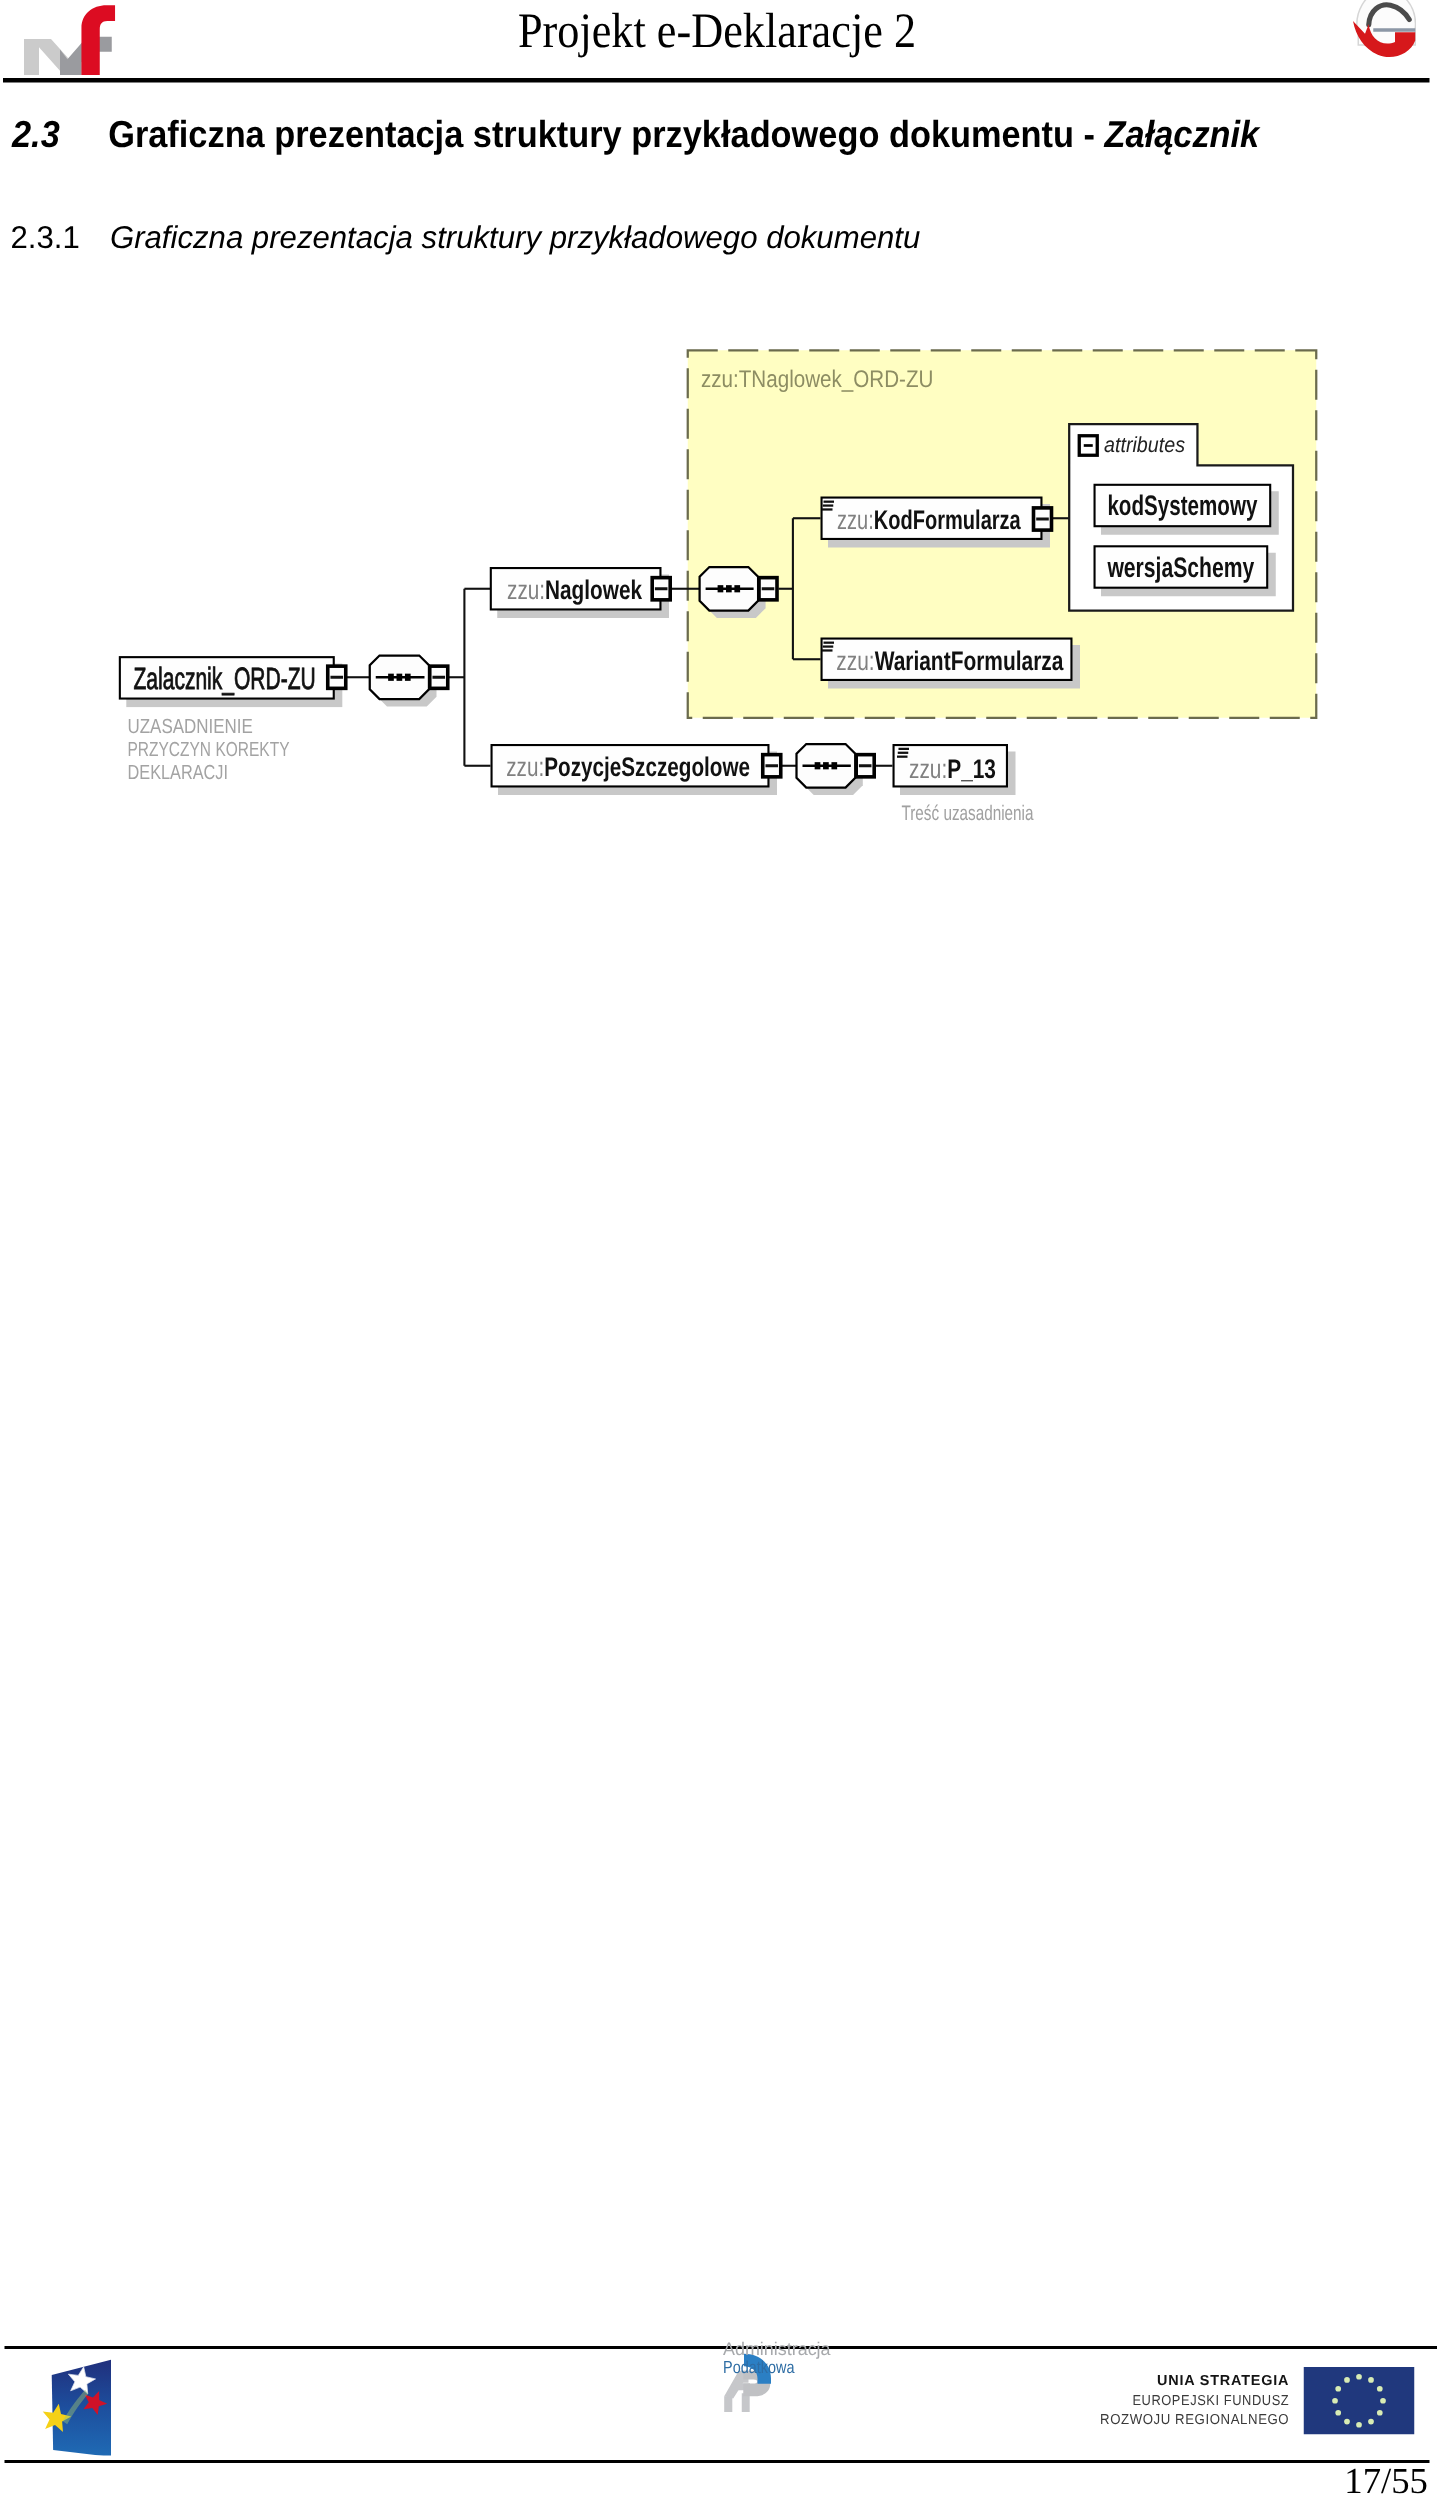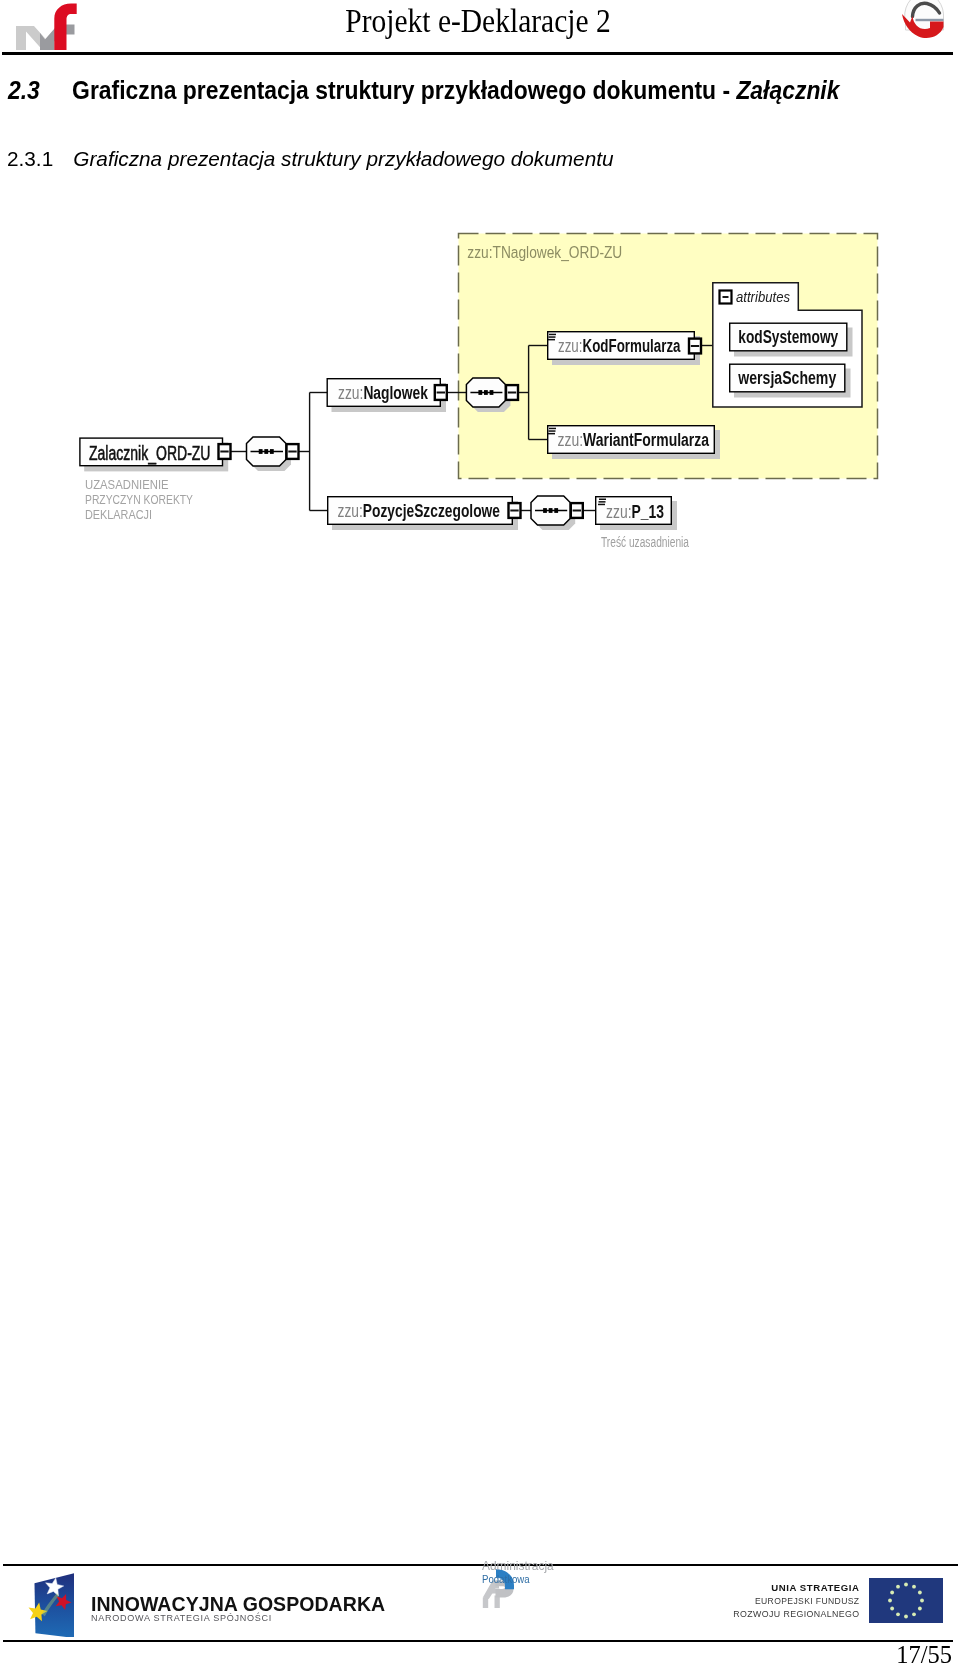--- a/index.html
+++ b/index.html
@@ -213,24 +213,20 @@
       </g>
       <g transform="translate(27.5,22) rotate(10) scale(0.63)">
         <path d="M0 -14 L3.9 -4.5 L14 -4 L6.2 2.5 L8.8 12.3 L0 6.9 L-8.8 12.3 L-6.2 2.5 L-14 -4 L-3.9 -4.5 Z" fill="#ffffff" stroke="#dfe3ee" stroke-width="0.7"></path>
       </g>
       <g transform="translate(11.5,46) rotate(10) scale(0.66)">
         <path d="M0 -14 L3.9 -4.5 L14 -4 L6.2 2.5 L8.8 12.3 L0 6.9 L-8.8 12.3 L-6.2 2.5 L-14 -4 L-3.9 -4.5 Z" fill="#f5d117"></path>
       </g>
       <path d="M15.5 48 C21 39 26 32.5 30 28 L32 30.5 C27.5 35.5 22.5 42.5 18.5 50 Z" fill="#9ec472" opacity="0.45"></path>
     </svg>
   </div>
-  <div class="ig-text">
-    <div class="l1">INNOWACYJNA GOSPODARKA</div>
-    <div class="l2">NARODOWA STRATEGIA SPÓJNOŚCI</div>
-  </div>
 
   <div class="logo-ap">
     <svg width="34" height="40" viewBox="0 0 34 40" xmlns="http://www.w3.org/2000/svg">
       <g fill="#c6c7ca">
         <path d="M0.8 40 L0.8 29.5 L6.2 29.5 L6.2 40 Z"></path>
         <path d="M0.8 29.5 L10.5 12.5 L17 12.5 L17 20.5 L13.5 20.5 L6.8 31 Z"></path>
         <path d="M12.5 40 L12.5 27.5 L17.8 27.5 L17.8 40 Z"></path>
         <path d="M7.5 25.5 L7.5 20.8 L18 20.8 L18 25.5 Z"></path>
       </g>
       <path d="M13.5 12.5 L21 12.5 C27.5 12.5 31.5 16.5 31.5 21.3 C31.5 26 27.5 29.5 21.3 29.5 L13.5 29.5 L13.5 21 L20.2 21 C21.9 21 22.8 20.5 22.8 19.6 C22.8 18.8 21.9 18.3 20.3 18.3 L13.5 18.3 Z" fill="#c0c1c4"></path>

